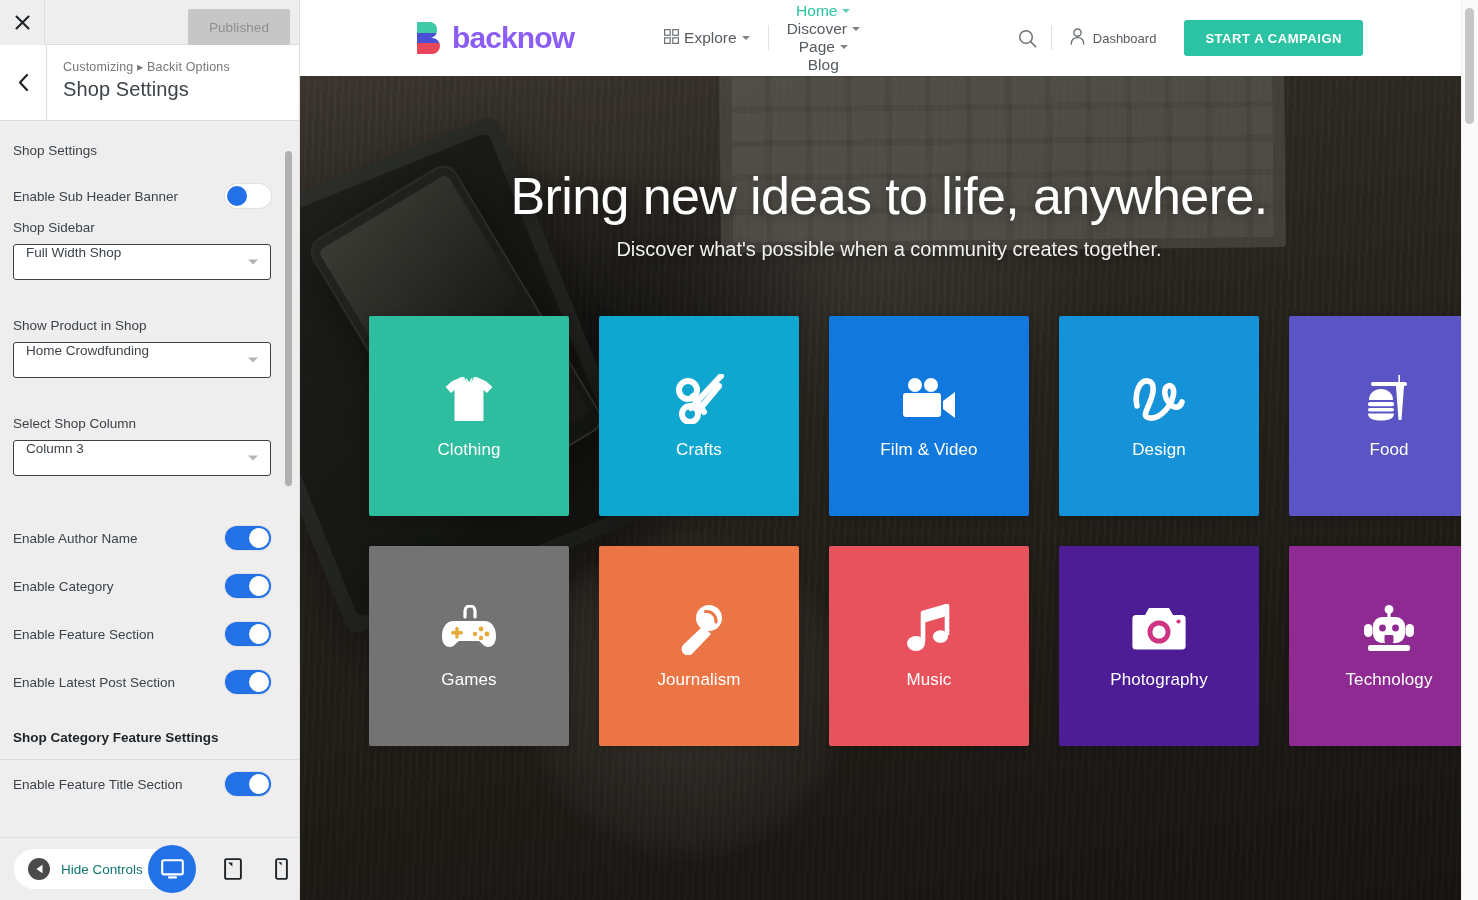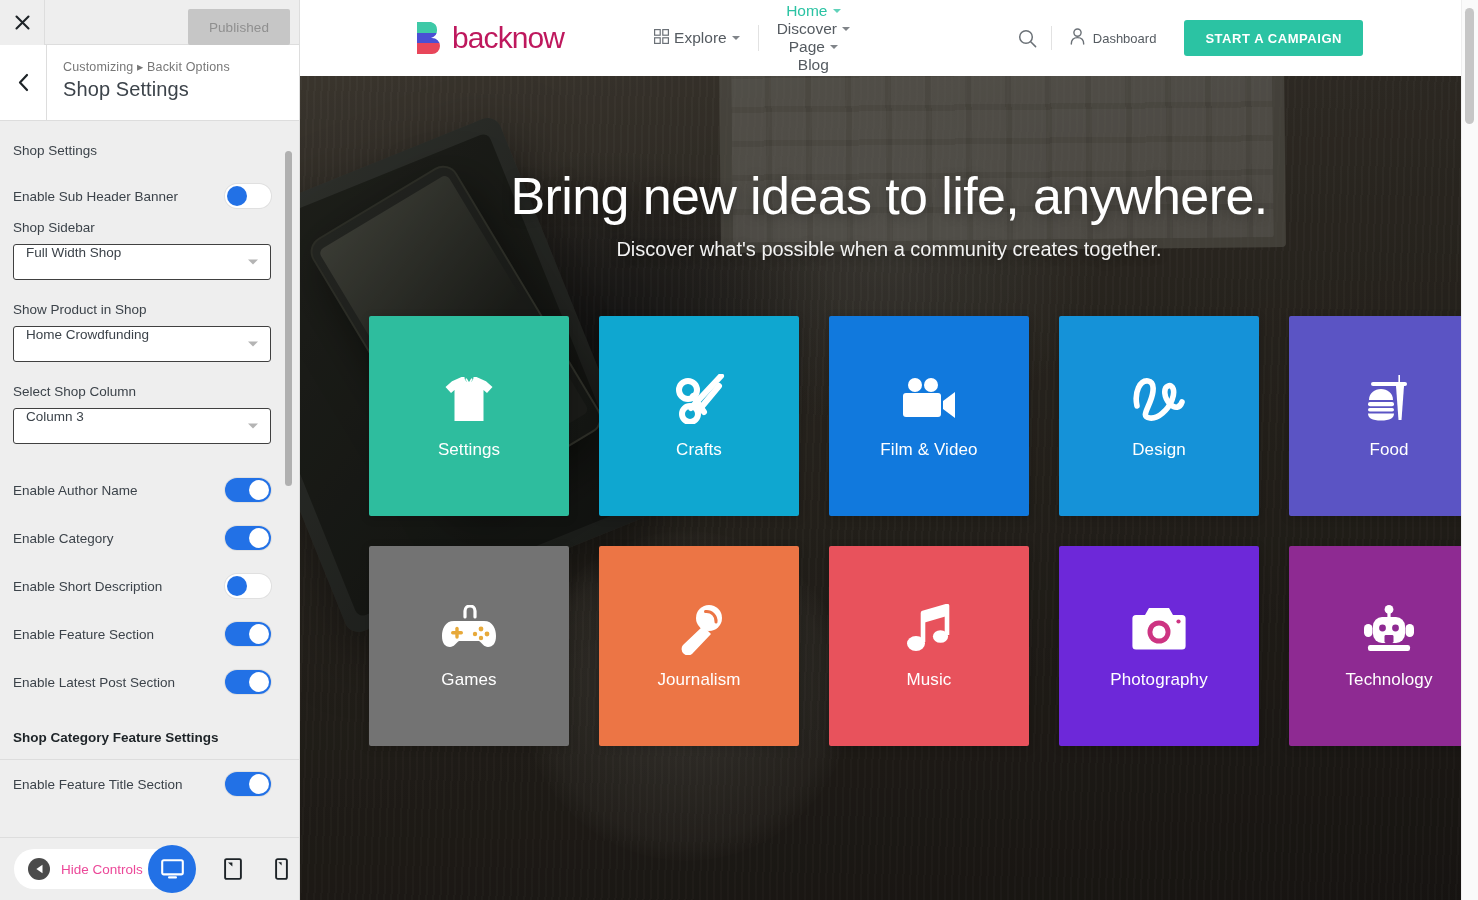--- a/index.html
+++ b/index.html
@@ -68,21 +68,21 @@
   }
   .cz-scrollarea { padding: 0 28px 16px 13px; }
 
   .cz-section-title {
     font-size: 13.5px; color: #3c434a;
     padding: 22px 0 0 0; margin-bottom: 14px;
   }
   .cz-section-title.bold { font-weight: 700; color: #1d2327; padding-top: 24px; }
   .cz-divider { height:1px; background:#ddd; margin: 14px -28px 0 -13px; }
 
-  .cz-field { margin-bottom: 22px; }
+  .cz-field { margin-bottom: 38px; }
   .cz-label {
     font-size: 13.5px; color: #3c434a;
     margin-bottom: 9px; display: block;
   }
   .cz-select {
     position: relative;
     height: 36px; background: #fff;
     border: 1px solid #404040; border-radius: 3px;
     display: flex; align-items: flex-start;
     padding: 0 28px 0 12px;
@@ -132,21 +132,21 @@
     border-top: 1px solid #ddd;
     display: flex; align-items: center;
     padding-left: 14px;
     position: relative;
   }
   .hide-controls {
     height: 40px; background: #fff;
     border-radius: 20px;
     display: flex; align-items: center;
     padding: 0 18px 0 14px;
-    font-size: 13.5px; color: #ec4899;
+    font-size: 13.5px; color: #0f766e;
     cursor: pointer;
     width: 166px; overflow: hidden; white-space: nowrap;
   }
   .hc-arrow {
     width: 22px; height: 22px; border-radius: 50%;
     background: #4b4b4b; margin-right: 11px;
     display: flex; align-items: center; justify-content: center;
     flex: 0 0 auto;
   }
   .devbtns { position: absolute; left: 148px; display: flex; align-items: center; gap: 26px; }
@@ -169,21 +169,21 @@
   }
   .site-header {
     height: 76px; background: #fff;
     display: flex; align-items: center;
     padding: 0 0 0 117px;
     position: relative;
   }
   .logo { display: flex; align-items: center; gap: 9px; }
   .logo-mark { width: 26px; height: 32px; }
   .logo-text {
-    font-size: 30px; font-weight: 400; color: #be185d;
+    font-size: 30px; font-weight: 700; color: #8b5cf6;
     letter-spacing: -.9px;
   }
   .nav { display: flex; align-items: center; margin-left: 77px; gap: 0; }
   .nav-item {
     display: flex; align-items: center; gap: 5px;
     font-size: 15.5px; color: #555b61;
     padding: 0 13px; cursor: pointer; white-space: nowrap;
   }
   .nav-item.active { color: #2bc3a3; }
   .nav-sep { width:1px; height: 26px; background: #e2e2e2; margin: 0 5px; }
@@ -384,26 +384,20 @@
           </div>
           <div class="cz-row">
             <span class="cz-label">Enable Author Name</span>
             <span class="toggle on">
               <span class="knob"></span>
             </span>
           </div>
           <div class="cz-row">
             <span class="cz-label">Enable Category</span>
             <span class="toggle on">
-              <span class="knob"></span>
-            </span>
-          </div>
-          <div class="cz-row">
-            <span class="cz-label">Enable Short Description</span>
-            <span class="toggle">
               <span class="knob"></span>
             </span>
           </div>
           <div class="cz-row">
             <span class="cz-label">Enable Feature Section</span>
             <span class="toggle on">
               <span class="knob"></span>
             </span>
           </div>
           <div class="cz-row">
@@ -548,21 +542,21 @@
 
       <div class="cat-grid" id="cat-grid">
           <div class="cat-tile" style="background: rgb(46, 189, 158);">
             <div class="cat-icon">
               <svg width="50" height="46" viewBox="0 0 50 46">
                 <path d="M17.5 1 L8 5.2 L1.5 11 L7 17 L10.5 14 L10.5 45 L39.5 45 L39.5 14 L43 17 L48.5 11 L42 5.2 L32.5 1 L29.5 1 C29.5 4.2 27.4 6.2 25 6.2 C22.6 6.2 20.5 4.2 20.5 1 Z" fill="#fff"></path>
                 <path d="M22 2.6 L25 7.6 L28 2.6" fill="none" stroke="#fff" stroke-width="1.6"></path>
                 <path d="M25 8.4 L25 17" stroke="#fff" stroke-width="1.4"></path>
               </svg>
             </div>
-            <div class="cat-label">Settings</div>
+            <div class="cat-label">Clothing</div>
           </div>
           <div class="cat-tile" style="background: rgb(15, 167, 208);">
             <div class="cat-icon">
               <svg width="52" height="50" viewBox="0 0 52 50">
                 <path d="M48 2 L18 34" stroke="#fff" stroke-width="6" stroke-linecap="round"></path>
                 <path d="M46 12 L26 36" stroke="#fff" stroke-width="6" stroke-linecap="round"></path>
                 <circle cx="15" cy="16" r="9" fill="none" stroke="#fff" stroke-width="6"></circle>
                 <path d="M20 22 L31 38" stroke="#fff" stroke-width="6" stroke-linecap="round"></path>
                 <circle cx="17" cy="40" r="8" fill="none" stroke="#fff" stroke-width="6"></circle>
               </svg>
@@ -631,21 +625,21 @@
             <div class="cat-icon">
               <svg width="48" height="50" viewBox="0 0 48 50">
                 <path d="M18 38 L18 9 L42 2 L42 31" fill="none" stroke="#fff" stroke-width="4.6" stroke-linejoin="round"></path>
                 <path d="M18 9 L42 2 L42 12 L18 19 Z" fill="#fff"></path>
                 <ellipse cx="11" cy="39.5" rx="9" ry="7.4" fill="#fff"></ellipse>
                 <ellipse cx="35.5" cy="32.5" rx="7.6" ry="6.3" fill="#fff"></ellipse>
               </svg>
             </div>
             <div class="cat-label">Music</div>
           </div>
-          <div class="cat-tile" style="background: #6d28d9;">
+          <div class="cat-tile" style="background: #4c1d95;">
             <div class="cat-icon">
               <svg width="54" height="46" viewBox="0 0 54 46">
                 <path d="M17 2 L37 2 L41 9 L50 9 A3.6 3.6 0 0 1 53.6 12.6 L53.6 40 A3.6 3.6 0 0 1 50 43.6 L4 43.6 A3.6 3.6 0 0 1 0.4 40 L0.4 12.6 A3.6 3.6 0 0 1 4 9 L13 9 Z" fill="#fff"></path>
                 <circle cx="27" cy="26" r="11.5" fill="#cd3482"></circle>
                 <circle cx="27" cy="26" r="6.6" fill="#fff"></circle>
                 <circle cx="46.5" cy="15.5" r="2.1" fill="#cd3482"></circle>
               </svg>
             </div>
             <div class="cat-label">Photography</div>
           </div>

